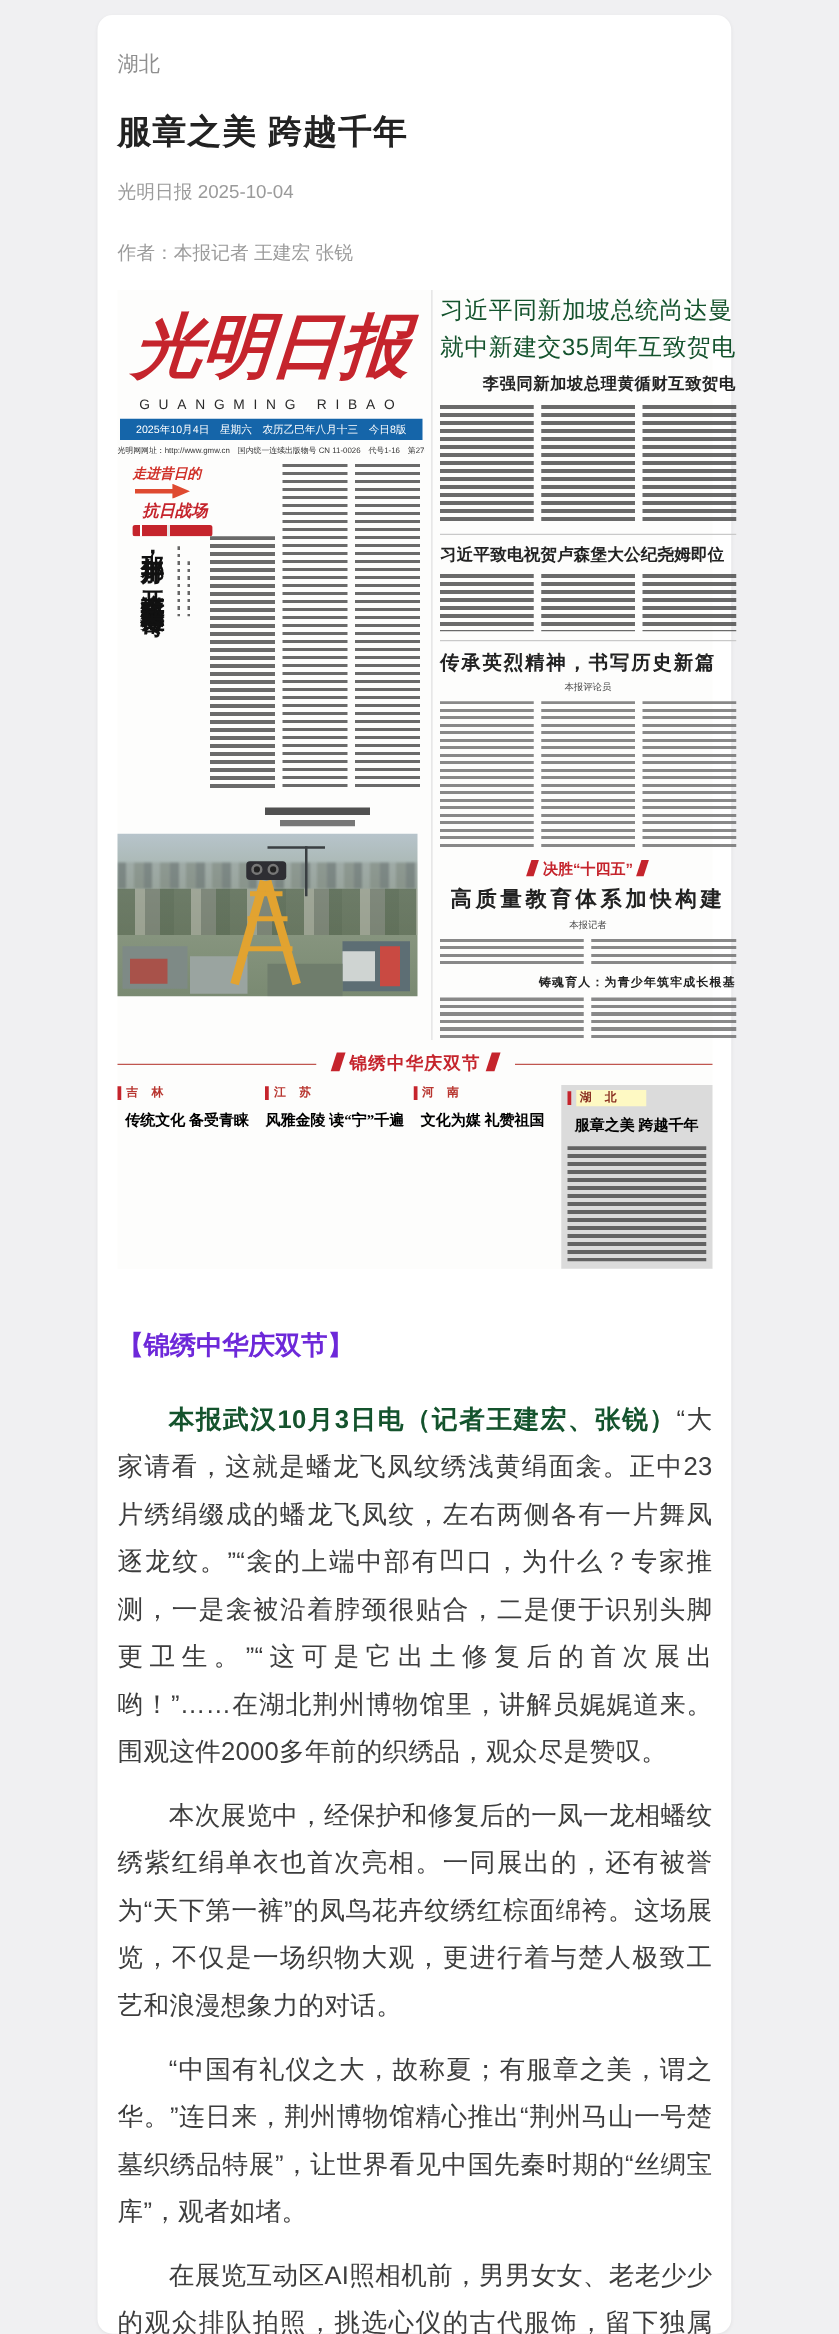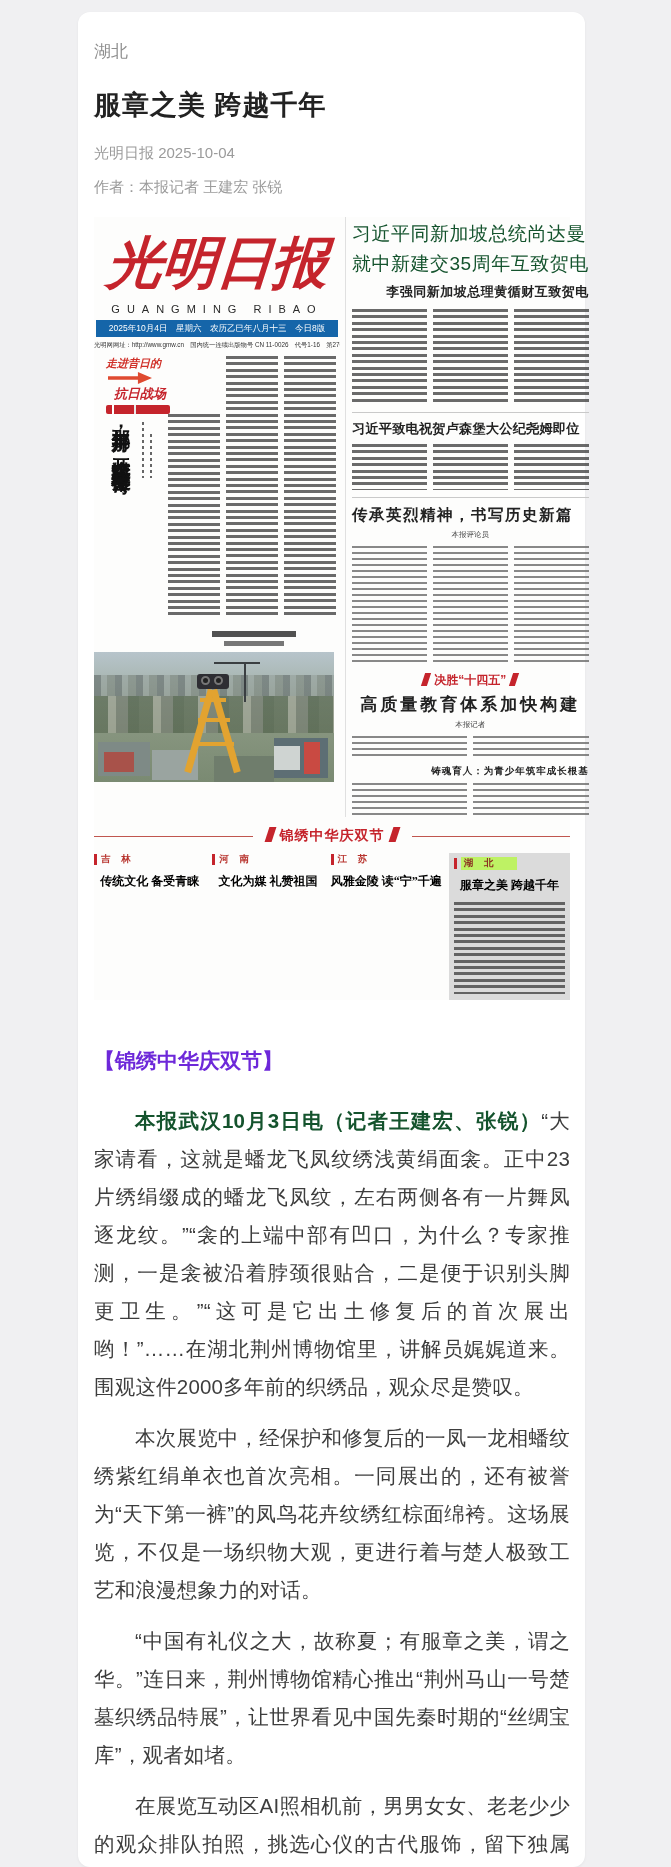--- a/index.html
+++ b/index.html
@@ -4,21 +4,21 @@
 <style>
   * { margin:0; padding:0; box-sizing:border-box; }
   html,body { width:671px; height:1867px; overflow:hidden; background:#f0f0f2;
     font-family:"Liberation Sans", sans-serif; }
   .card { position:absolute; left:78px; top:12px; width:507px; height:1855px;
     background:#fff; border-radius:12px; box-shadow:0 1px 3px rgba(0,0,0,.05);
     padding:28px 15px 40px 16px; }
   .cat { font-size:17px; color:#8f8f8f; }
   .h1 { margin-top:24px; font-size:27px; line-height:36px; color:#222; font-weight:600; letter-spacing:1px;}
   .meta { margin-top:21px; font-size:15px; color:#9b9b9b; }
-  .meta2 { margin-top:15px; font-size:15px; color:#9b9b9b; }
+  .meta2 { margin-top:30px; font-size:15px; color:#9b9b9b; }
 
   
   .paper { margin-top:20px; width:476px; background:#fdfdfc; color:#222; cursor:pointer;}
   .paper-main { display:flex; }
   .np-left { width:246px; flex:none; }
   .np-right { flex:1; border-left:1px solid #e0e0e0; padding-left:6px; margin-left:5px; }
 
   .masthead { text-align:center; padding-top:6px; }
   .mast-cn { font-family:"DejaVu Serif", serif; font-style:italic; font-weight:bold;
     font-size:56px; line-height:78px; color:#c5242c; letter-spacing:-1px; transform:skewX(-4deg); }
@@ -84,21 +84,21 @@
   .banner-label { font-size:14px; font-weight:900; color:#c5242c; letter-spacing:1px;
     padding:0 8px; white-space:nowrap; }
   .bslash { display:inline-block; width:7px; height:15px; background:#c5242c;
     transform:skewX(-18deg); margin:0 6px; vertical-align:-2px; }
   .strip-cols { display:flex; gap:7px; margin-top:8px; }
   .scol { flex:1; min-width:0; }
   .scol.hl { background:#dbdbdb; padding:4px 5px 6px; }
   .region { display:flex; align-items:center; gap:4px; }
   .rbar { width:3px; height:11px; background:#c5242c; flex:none;}
   .region-label { font-size:9.5px; font-weight:bold; color:#b8352f; letter-spacing:4px; white-space:nowrap;}
-  .region-label.chip { background:#bef264; color:#8a2f20; padding:0 20px 0 3px; }
+  .region-label.chip { background:#fef9c3; color:#8a2f20; padding:0 20px 0 3px; }
   .scol-title { font-family:"Liberation Serif", serif; font-size:12px; font-weight:900;
     text-align:center; margin:7px 0 8px; white-space:nowrap; color:#000;}
   .scol .ft { height:96px; }
   .scol.hl .ft { height:92px; }
 
   
   .tag { margin-top:47px; font-size:21px; font-weight:bold; color:#6d28d9; }
   .para { margin-top:13px; font-size:20.5px; line-height:38px; color:#3d3d3d;
     text-align:justify; text-indent:2em; letter-spacing:.2px; }
   .para:first-of-type { margin-top:27px; }
@@ -224,31 +224,31 @@
           <div class="region">
               <span class="rbar"></span>
               <span class="region-label">吉 林</span>
             </div>
           <div class="scol-title">传统文化 备受青睐</div>
           <div class="ftl"></div>
         </div>
         <div class="scol">
           <div class="region">
               <span class="rbar"></span>
+              <span class="region-label">江 苏</span>
+            </div>
+          <div class="scol-title">风雅金陵 读“宁”千遍</div>
+          <div class="ftl"></div>
+        </div>
+        <div class="scol">
+          <div class="region">
+              <span class="rbar"></span>
               <span class="region-label">河 南</span>
             </div>
           <div class="scol-title">文化为媒 礼赞祖国</div>
-          <div class="ftl"></div>
-        </div>
-        <div class="scol">
-          <div class="region">
-              <span class="rbar"></span>
-              <span class="region-label">江 苏</span>
-            </div>
-          <div class="scol-title">风雅金陵 读“宁”千遍</div>
           <div class="ftl"></div>
         </div>
         <div class="scol hl">
           <div class="region">
               <span class="rbar"></span>
               <span class="region-label chip">湖 北</span>
             </div>
           <div class="scol-title">服章之美 跨越千年</div>
           <div class="ft"></div>
         </div>

